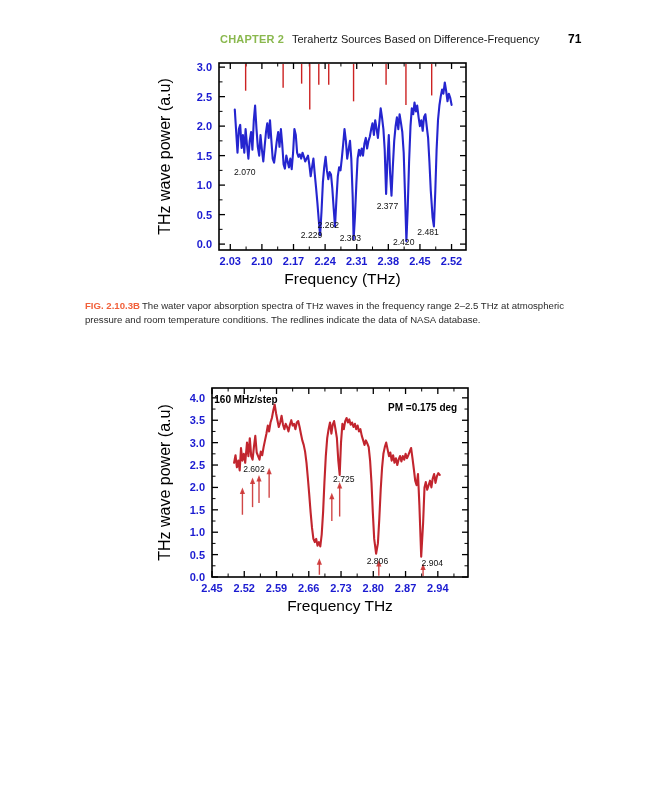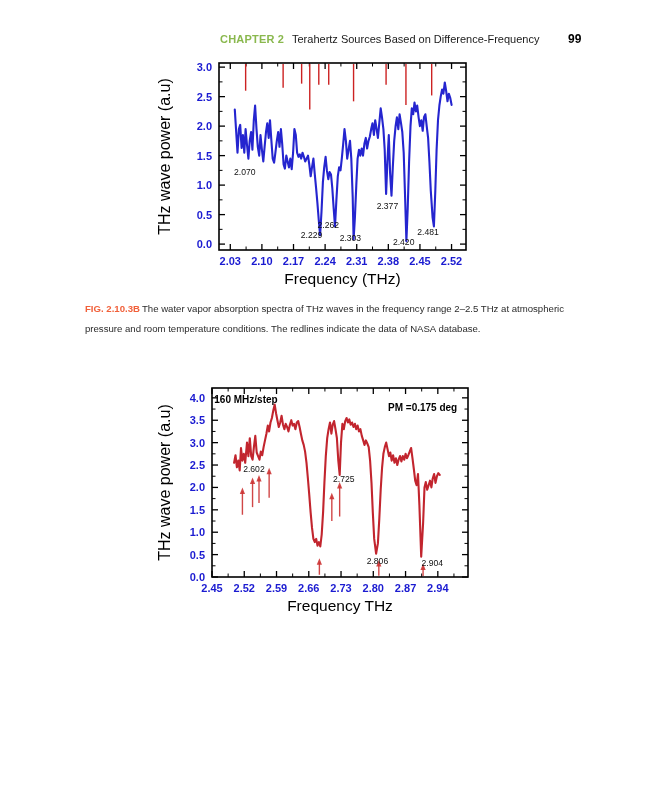--- a/index.html
+++ b/index.html
@@ -4,33 +4,33 @@
 <style>
   html,body{margin:0;padding:0;background:#ffffff;}
   .page{position:relative;width:648px;height:800px;background:#ffffff;overflow:hidden;
         font-family:"Liberation Sans", sans-serif;}
   .header{position:absolute;left:0;top:33px;width:648px;height:16px;font-size:11px;color:#111;}
   .chapter{position:absolute;left:220px;top:0;font-weight:bold;color:#8ab84e;letter-spacing:.2px;}
   .htitle{position:absolute;left:292px;top:0;color:#1a1a1a;}
   .pagenum{position:absolute;left:568px;top:-1px;font-weight:bold;font-size:12px;color:#000;}
   .figsvg{position:absolute;}
   svg text{font-family:"Liberation Sans", sans-serif;}
-  .caption{position:absolute;width:479px;font-size:9.6px;line-height:20px;color:#2b2b2b;
+  .caption{position:absolute;width:479px;font-size:9.6px;line-height:14px;color:#2b2b2b;
            text-align:justify;}
   .figlab{font-weight:bold;color:#f1603a;margin-right:2px;}
 </style>
 </head>
 <body>
 
 <div class="page">
 
   <div class="header">
     <span class="chapter">CHAPTER 2</span>
     <span class="htitle">Terahertz Sources Based on Difference-Frequency</span>
-    <span class="pagenum">99</span>
+    <span class="pagenum">71</span>
   </div>
 
   <svg id="chart0" class="figsvg" style="left:130px;top:50px" width="360" height="250">
       <rect x="89" y="13" width="247" height="187" fill="none" stroke="#000" stroke-width="1.6"></rect>
       <line x1="100.28884826325407" y1="200" x2="100.28884826325407" y2="194" stroke="#000" stroke-width="1.3"></line>
       <line x1="100.28884826325407" y1="13" x2="100.28884826325407" y2="19" stroke="#000" stroke-width="1.3"></line>
       <text x="100.28884826325407" y="215" text-anchor="middle" font-size="11" font-weight="bold" fill="#1b1bd1">2.03</text>
       <line x1="131.89762340036572" y1="200" x2="131.89762340036572" y2="194" stroke="#000" stroke-width="1.3"></line>
       <line x1="131.89762340036572" y1="13" x2="131.89762340036572" y2="19" stroke="#000" stroke-width="1.3"></line>
       <text x="131.89762340036572" y="215" text-anchor="middle" font-size="11" font-weight="bold" fill="#1b1bd1">2.10</text>

